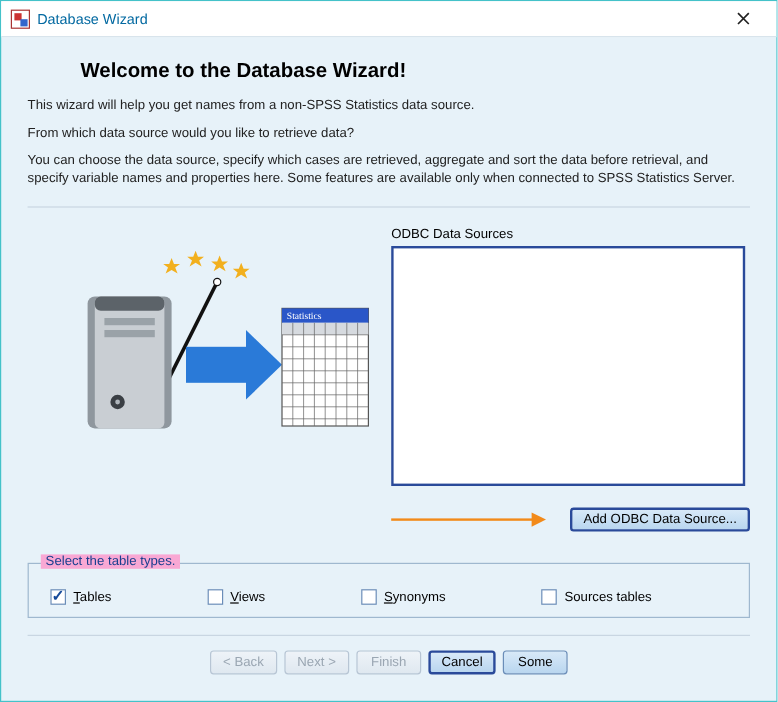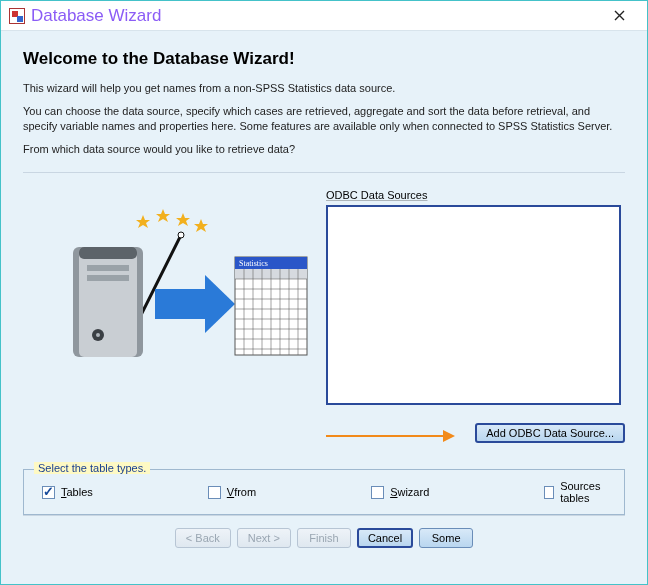--- a/index.html
+++ b/index.html
@@ -37,38 +37,39 @@
 .titlebar-icon::before {
   content: ""; position: absolute;
   left: 2px; top: 2px; width: 6px; height: 6px;
   background: #c33;
 }
 .titlebar-icon::after {
   content: ""; position: absolute;
   right: 1px; bottom: 1px; width: 6px; height: 6px;
   background: #36c;
 }
-.titlebar-text { flex: 1; font-size: 17px; color: #8b5cf6; }
+.titlebar-text { flex: 1; font-size: 12px; color: #0369a1; }
 .close-btn {
   width: 40px; height: 28px;
   display: flex; align-items: center; justify-content: center;
   cursor: pointer;
 }
 .close-btn svg { width: 11px; height: 11px; }
 .content {
   flex: 1;
   padding: 18px 22px 0 22px;
   display: flex;
   flex-direction: column;
 }
 .heading {
   font-size: 17px;
   font-weight: bold;
   color: #000;
   margin-bottom: 12px;
+  margin-left: 44px;
 }
 .para { color: #222; line-height: 1.35; margin-bottom: 8px; }
 .hr { border: none; border-top: 1px solid #c9d6e2; margin: 8px 0 12px 0; }
 
 .main-row {
   display: flex;
   gap: 18px;
   align-items: flex-start;
   margin-top: 4px;
 }
@@ -78,32 +79,31 @@
   padding-top: 18px;
 }
 .ds-col {
   flex: 1;
   display: flex;
   flex-direction: column;
 }
 .ds-label {
   font-size: 11px;
   margin-bottom: 4px;
-  text-decoration: underline;
   text-decoration-color: rgba(0,0,0,0.25);
 }
 .listbox {
   width: 295px;
   height: 200px;
   background: #fff;
   border: 2px solid #2a4a9a;
 }
 .add-row {
   display: flex;
-  align-items: flex-end;
+  align-items: center;
   margin-top: 18px;
   gap: 20px;
 }
 .arrow-annot {
   flex: 1;
   height: 14px;
   position: relative;
 }
 .arrow-line {
   position: absolute;
@@ -140,29 +140,30 @@
 }
 .fieldset {
   border: 1px solid #9fb8cf;
   margin-top: 26px;
   padding: 10px 12px 10px 12px;
   position: relative;
 }
 .fieldset-legend {
   position: absolute;
   top: -8px; left: 10px;
-  background: #fef9c3;
+  background: #f9a8d4;
   padding: 0 4px;
   color: #1a3f8f;
   font-size: 11px;
 }
 .types-row {
   display: flex;
-  gap: 115px;
+  gap: 80px;
   padding-left: 6px;
+  margin-top: 11px;
 }
 .chk {
   display: flex; align-items: center; gap: 6px;
   cursor: pointer;
 }
 .chkbox {
   width: 13px; height: 13px;
   border: 1px solid #6a8db8;
   background: #fff;
   position: relative;
@@ -172,20 +173,21 @@
   position: absolute;
   left: 0; top: -3px;
   font-size: 13px;
   color: #164a9a;
   font-weight: bold;
 }
 .chk-label .ul { text-decoration: underline; }
 
 .footer {
   border-top: 1px solid #c9d6e2;
+  margin-top: 14px;
   padding: 12px 0 16px 0;
   display: flex;
   justify-content: center;
   gap: 6px;
 }
 .footer .btn { min-width: 54px; text-align: center; }
 
 
 .illus svg { display: block; }
 </style>
@@ -199,22 +201,22 @@
     <div class="close-btn">
       <svg viewBox="0 0 11 11">
           <path d="M1 1 L10 10 M10 1 L1 10" stroke="#222" stroke-width="1.4"></path>
         </svg>
     </div>
   </div>
 
   <div class="content">
     <div class="heading">Welcome to the Database Wizard!</div>
     <div class="para">This wizard will help you get names from a non-SPSS Statistics data source.</div>
+    <div class="para">From which data source would you like to retrieve data?</div>
     <div class="para">You can choose the data source, specify which cases are retrieved, aggregate and sort the data before retrieval, and specify variable names and properties here. Some features are available only when connected to SPSS Statistics Server.</div>
-    <div class="para">From which data source would you like to retrieve data?</div>
     <hr class="hr">
 
     <div class="main-row">
       <div class="illus">
         <svg width="285" height="160" viewBox="0 0 285 160">
 
           <g fill="#f2b01e">
             <polygon points="120,8 122,13 127,13 123,16 125,21 120,18 115,21 117,16 113,13 118,13"></polygon>
             <polygon points="140,2 142,7 147,7 143,10 145,15 140,12 135,15 137,10 133,7 138,7"></polygon>
             <polygon points="160,6 162,11 167,11 163,14 165,19 160,16 155,19 157,14 153,11 158,11"></polygon>
@@ -282,25 +284,25 @@
 
     <div class="fieldset">
       <div class="fieldset-legend">Select the table types.</div>
       <div class="types-row">
         <label class="chk">
           <span class="chkbox checked"></span>
           <span class="chk-label"><span class="ul">T</span><span>ables</span></span>
         </label>
         <label class="chk">
           <span class="chkbox"></span>
-          <span class="chk-label"><span class="ul">V</span><span>from</span></span>
+          <span class="chk-label"><span class="ul">V</span><span>iews</span></span>
         </label>
         <label class="chk">
           <span class="chkbox"></span>
-          <span class="chk-label"><span class="ul">S</span><span>wizard</span></span>
+          <span class="chk-label"><span class="ul">S</span><span>ynonyms</span></span>
         </label>
         <label class="chk">
           <span class="chkbox"></span>
           <span class="chk-label"><span>Sources tables</span></span>
         </label>
       </div>
     </div>
 
     <div class="footer">
       <button class="btn" disabled="">&lt; Back</button>

